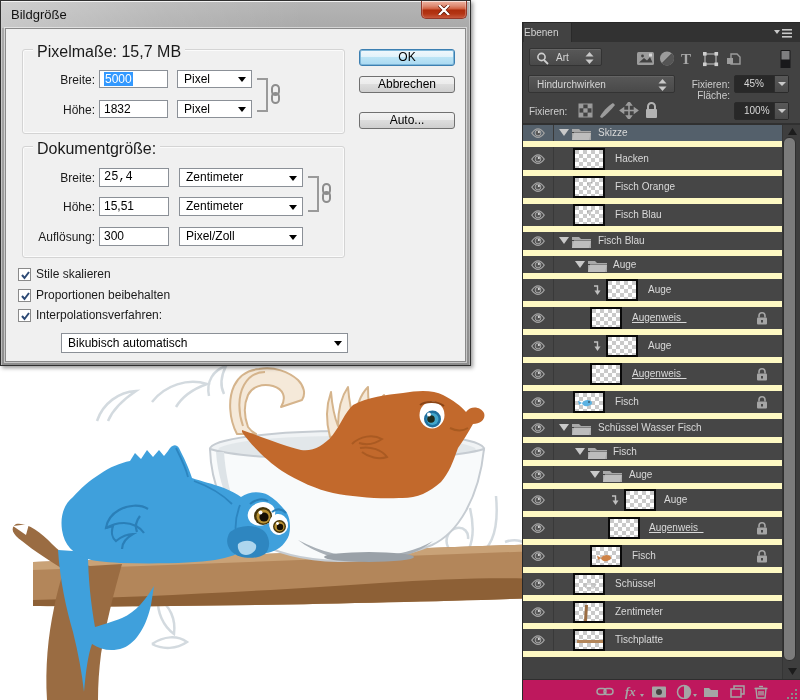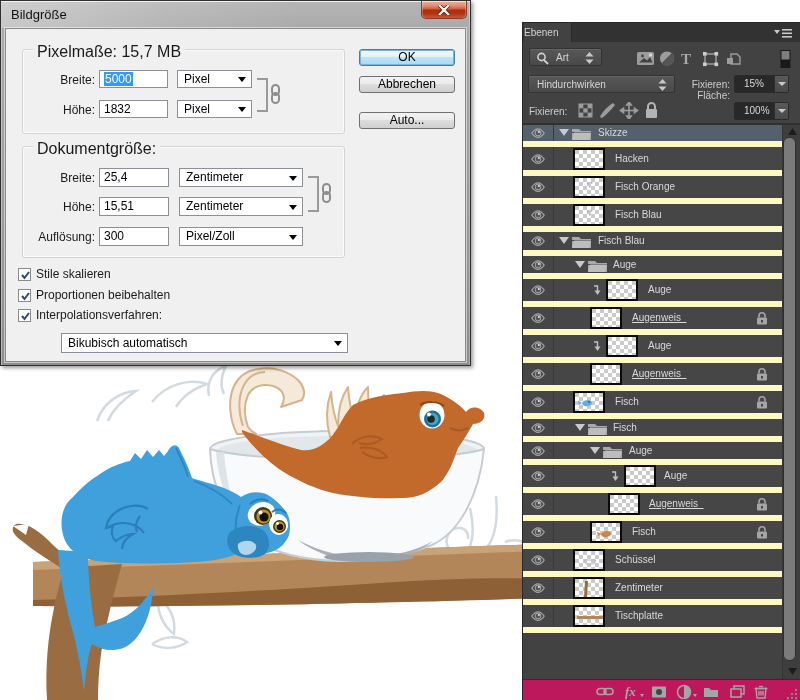--- a/index.html
+++ b/index.html
@@ -193,21 +193,21 @@
   <div class="lbl rlbl" style="left:20px;top:72px;width:74px;">Breite:</div>
   <div class="txt" style="left:98px;top:69px;width:69px;height:18px;"><span class="sel">5000</span></div>
   <div class="cmb" style="left:176px;top:69px;width:75px;height:18px;">Pixel<span class="arr"></span></div>
   <div class="lbl rlbl" style="left:20px;top:102px;width:74px;">Höhe:</div>
   <div class="txt" style="left:98px;top:99px;width:69px;height:18px;">1832</div>
   <div class="cmb" style="left:176px;top:99px;width:75px;height:18px;">Pixel<span class="arr"></span></div>
 
   <div class="grp" style="left:21px;top:145px;width:323px;height:112px;"></div>
   <div class="grplabel" style="left:32px;top:139px;">Dokumentgröße:</div>
   <div class="lbl rlbl" style="left:20px;top:170px;width:74px;">Breite:</div>
-  <div class="txt" style="left:98px;top:167px;width:70px;height:19px;">25,4</div>
+  <div class="txt" style="left:98px;top:167px;width:70px;height:19px;font-family:Liberation Mono, monospace;">25,4</div>
   <div class="cmb" style="left:178px;top:167px;width:124px;height:19px;">Zentimeter<span class="arr"></span></div>
   <div class="lbl rlbl" style="left:20px;top:199px;width:74px;">Höhe:</div>
   <div class="txt" style="left:98px;top:196px;width:70px;height:19px;">15,51</div>
   <div class="cmb" style="left:178px;top:196px;width:124px;height:19px;">Zentimeter<span class="arr"></span></div>
   <div class="lbl rlbl" style="left:20px;top:229px;width:74px;">Auflösung:</div>
   <div class="txt" style="left:98px;top:226px;width:70px;height:19px;">300</div>
   <div class="cmb" style="left:178px;top:226px;width:124px;height:19px;">Pixel/Zoll<span class="arr"></span></div>
 
   <svg class="abs" style="left:252px;top:74px;" width="36" height="40" viewBox="0 0 36 40">
     <path d="M4,4 L14,4 L14,36 L4,36" fill="none" stroke="#9a9a9a" stroke-width="2"></path>
@@ -301,21 +301,21 @@
 
   <div class="dcombo" style="left:5px;top:52px;width:147px;">
     <span style="position:absolute;left:8px;top:3px;">Hindurchwirken</span>
     <svg class="ud" width="9" height="12" viewBox="0 0 9 12">
       <path d="M4.5,0 L8.5,4.5 L0.5,4.5 Z" fill="#c9c9c9"></path>
       <path d="M4.5,12 L8.5,7.5 L0.5,7.5 Z" fill="#c9c9c9"></path>
     </svg>
   </div>
   <div class="plabel" style="left:150px;top:56px;width:57px;text-align:right;">Fixieren:</div>
   <div class="vwidget" style="left:211px;top:52px;">
-        <div class="val">15%</div>
+        <div class="val">45%</div>
         <div class="btn2"></div>
       </div>
 
   <div class="plabel" style="left:6px;top:83px;">Fixieren:</div>
   <svg class="abs" style="left:55px;top:79px;" width="80" height="17" viewBox="0 0 80 17">
 
     <g fill="#9c9c9c">
       <rect x="1" y="2" width="4.3" height="4.3"></rect>
           <rect x="9.6" y="2" width="4.3" height="4.3"></rect>
       <rect x="5.3" y="6.3" width="4.3" height="4.3"></rect>
@@ -513,20 +513,36 @@
               <path d="M7,10 C9,7 13,6 16,8 C18,10 17,12 13,13 C10,14 7,12 7,10 Z" fill="#5cb2e2"></path>
               <path d="M7,10 L3,7.5 L4,12 Z" fill="#5cb2e2"></path>
               <circle cx="14" cy="9" r="0.8" fill="#222"></circle>
             </svg></div>
           <div class="lname" style="left:92px">Fisch</div>
           <div class="lock"><svg width="12" height="13" viewBox="0 0 12 13">
               <rect x="1" y="5.5" width="10" height="7" rx="1" fill="#a5a5a5"></rect>
               <path d="M3,5.5 L3,3.8 A3,3 0 0 1 9,3.8 L9,5.5" fill="none" stroke="#a5a5a5" stroke-width="1.6"></path>
               <rect x="5" y="8" width="2" height="2.5" fill="#464646"></rect>
             </svg></div>
+        </div>
+        <div class="lrow" style="height:24px">
+          <div class="eyebox">
+            <svg width="14" height="10" viewBox="0 0 14 10">
+              <path d="M0.8,5.2 C3,1.8 5.8,0.8 7,0.8 C8.2,0.8 11,1.8 13.2,5.2 C11,8.4 9,9.4 7,9.4 C5,9.4 3,8.4 0.8,5.2 Z" fill="none" stroke="#a2a2a2" stroke-width="1.2"></path>
+              <circle cx="7" cy="5" r="2.9" fill="#565656" stroke="#bdbdbd" stroke-width="0.8"></circle>
+              <circle cx="7.9" cy="4.1" r="1" fill="#e8e8e8"></circle>
+            </svg>
+          </div>
+          <div class="tri" style="left:36px"></div>
+          <div class="folder" style="left:48px"><svg width="21" height="15" viewBox="0 0 21 15">
+              <path d="M1,3 L8,3 L10,5 L20,5 L20,14 L1,14 Z" fill="#a9a9a9"></path>
+              <path d="M1,6.5 L20,6.5" stroke="#424242" stroke-width="1"></path>
+              <path d="M3,6.5 L1,14 L18,14 L20,6.5 Z" fill="#bdbdbd"></path>
+            </svg></div>
+          <div class="lname" style="left:75px">Schüssel Wasser Fisch</div>
         </div>
         <div class="lrow" style="height:23px">
           <div class="eyebox">
             <svg width="14" height="10" viewBox="0 0 14 10">
               <path d="M0.8,5.2 C3,1.8 5.8,0.8 7,0.8 C8.2,0.8 11,1.8 13.2,5.2 C11,8.4 9,9.4 7,9.4 C5,9.4 3,8.4 0.8,5.2 Z" fill="none" stroke="#a2a2a2" stroke-width="1.2"></path>
               <circle cx="7" cy="5" r="2.9" fill="#565656" stroke="#bdbdbd" stroke-width="0.8"></circle>
               <circle cx="7.9" cy="4.1" r="1" fill="#e8e8e8"></circle>
             </svg>
           </div>
           <div class="tri" style="left:52px"></div>

